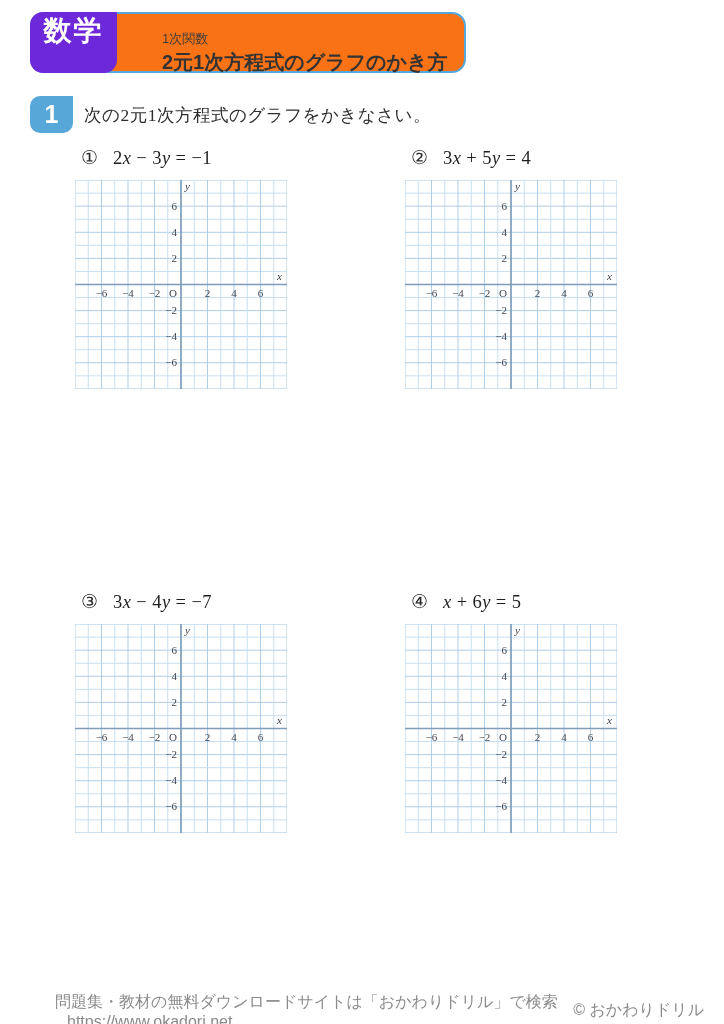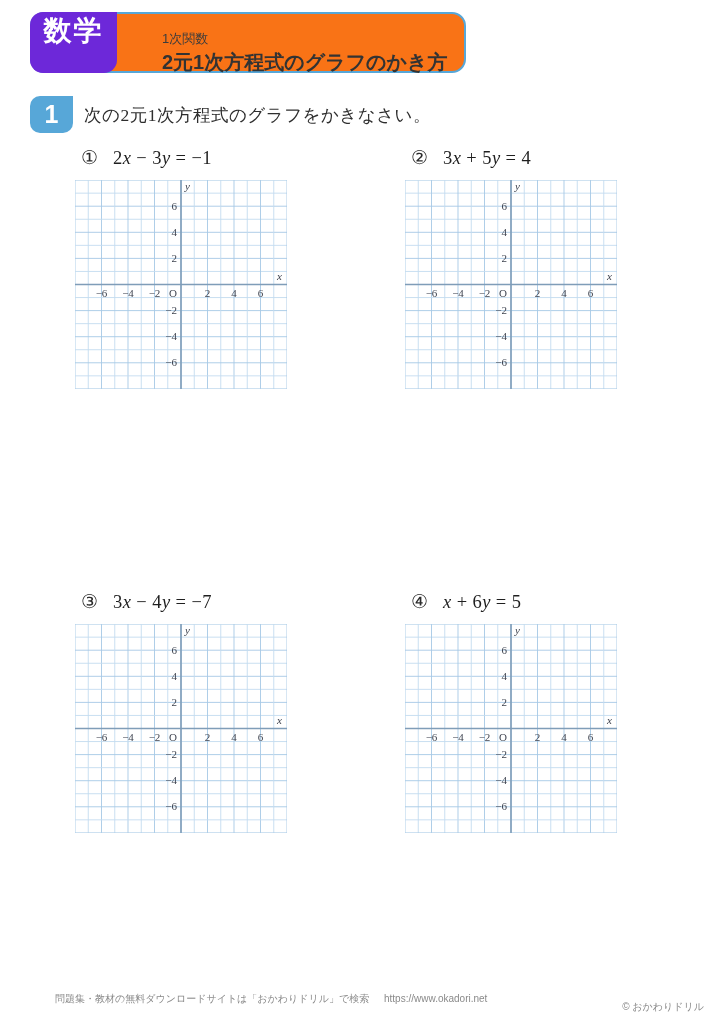--- a/index.html
+++ b/index.html
@@ -49,21 +49,21 @@
     font-family:"Liberation Serif", serif; color:#1f1f1f;
   }
   .circled-number { font-size:19px; color:#2b2b2b; }
   .equation { margin-left:15px; font-size:18.5px; letter-spacing:0.4px;text-align:right; }
   .equation i { font-family:"Liberation Serif", serif; }
   .graph { margin-top:7px; width:212px; height:209px; }
 
   
   .footer {
     position:absolute; left:0; top:992px; width:724px; height:20px;
-    font-size:10px; color:#8a8a8a;
+    font-size:16px; color:#8a8a8a;
   }
   .footer-left  { position:absolute; left:55px; top:0; }
   .footer-url   { margin-left:12px; color:#8a8a8a; text-decoration:none; }
   .footer-right { position:absolute; right:20px; top:8px; }
 </style>
 </head>
 <body>
 
 <div class="page">
 

